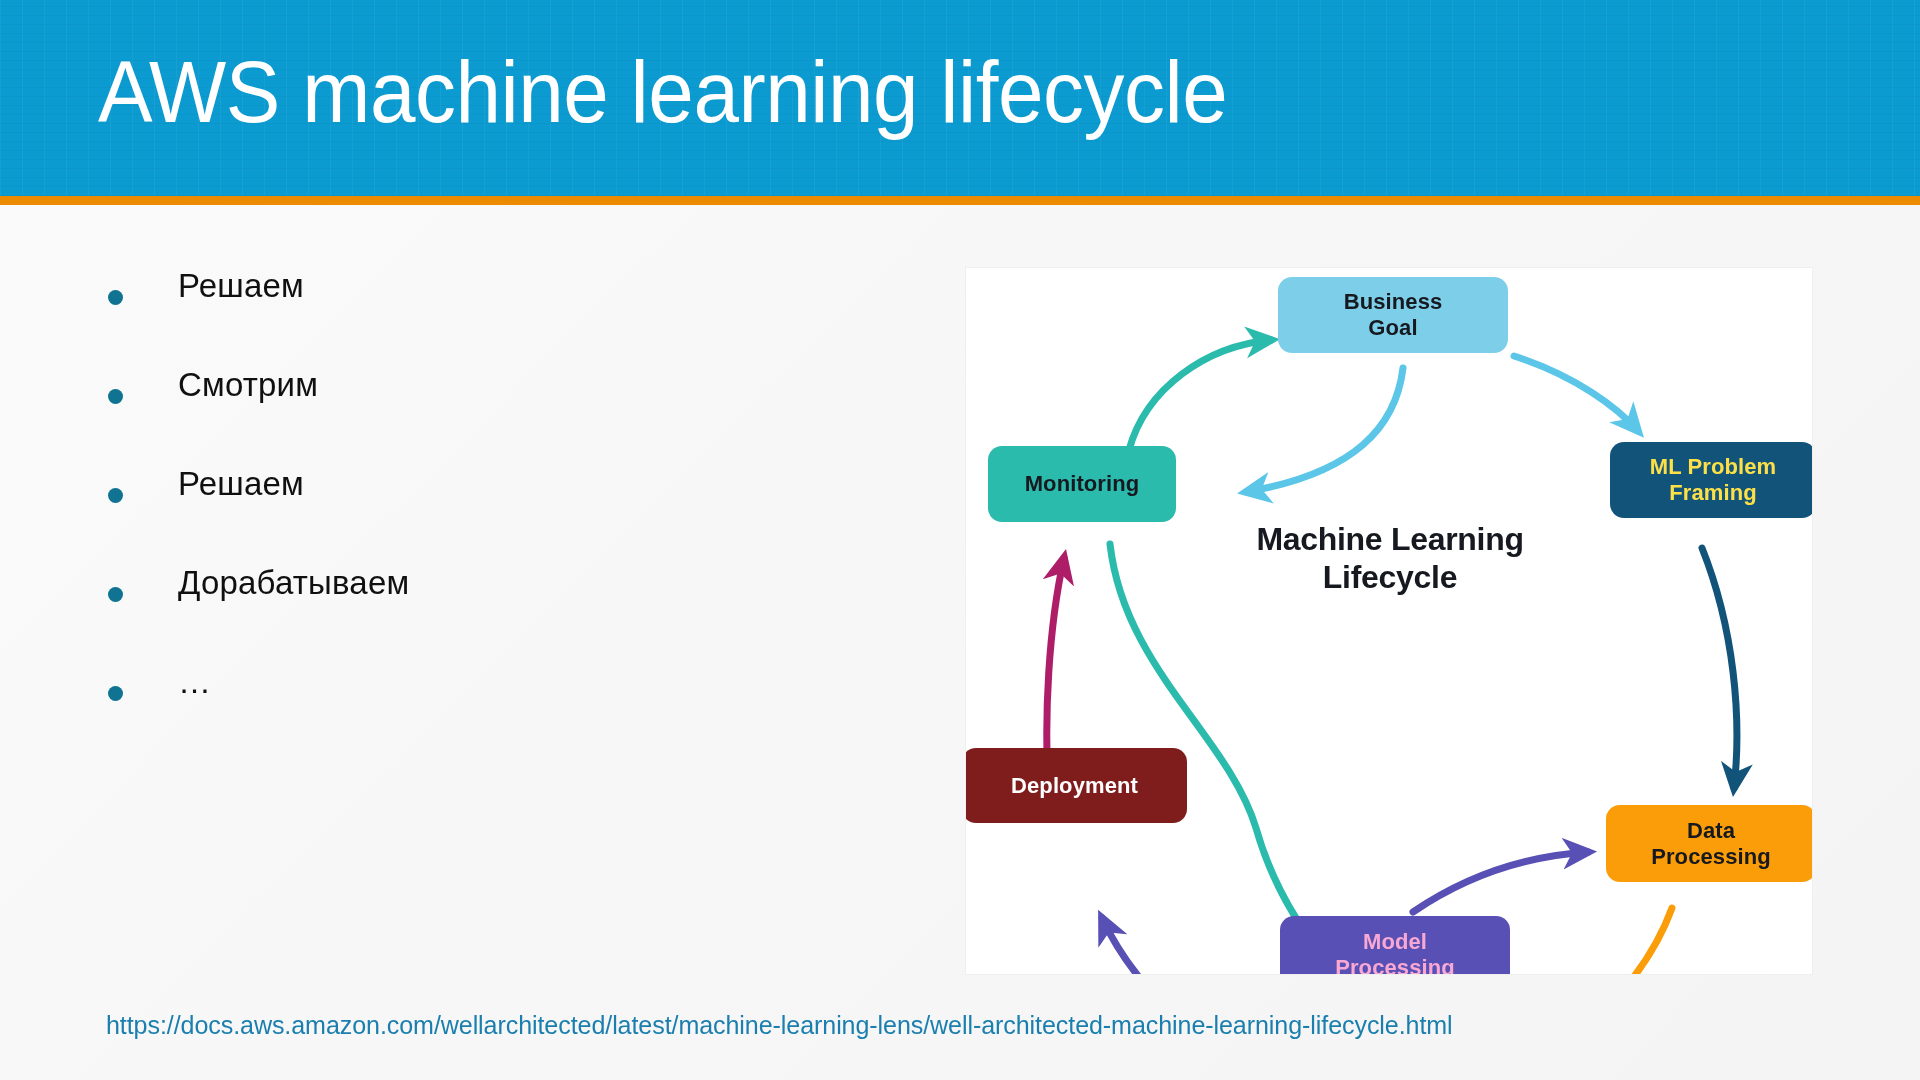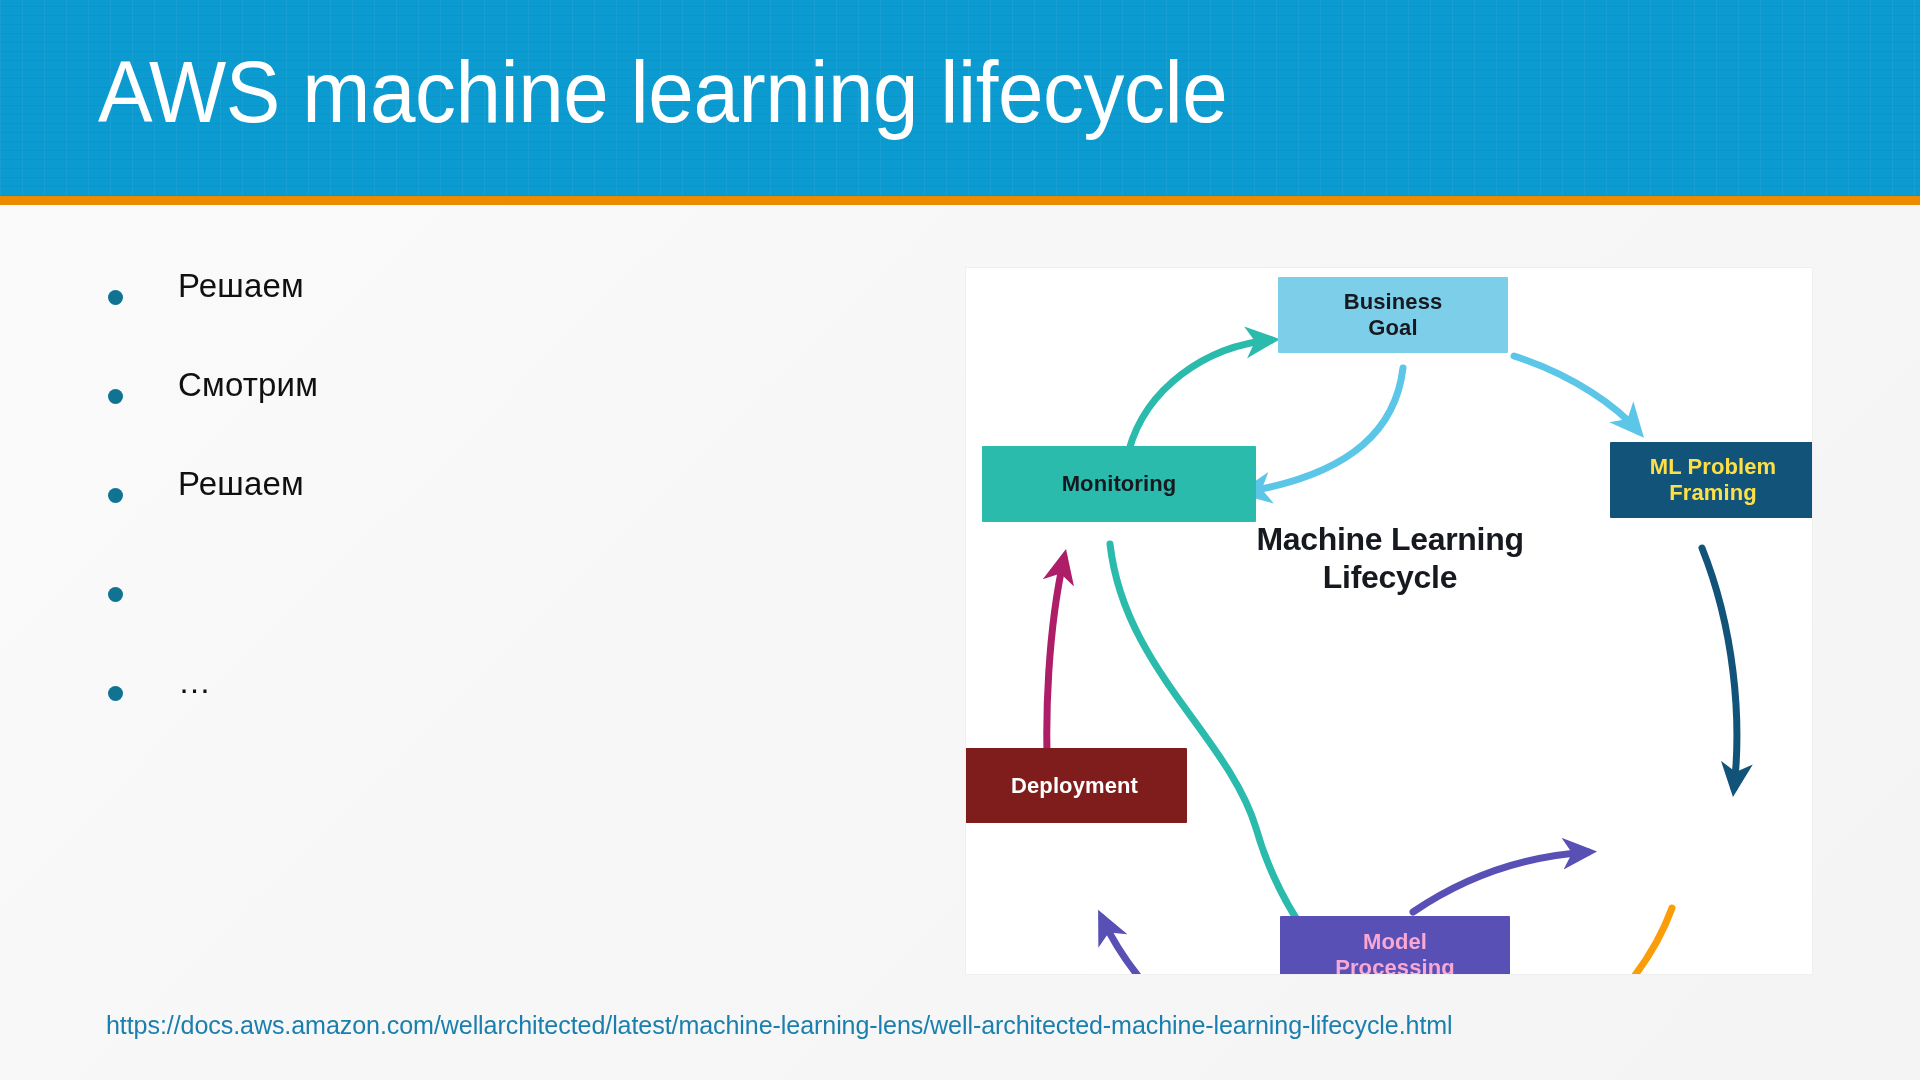--- a/index.html
+++ b/index.html
@@ -96,21 +96,21 @@
   #diagram-svg {
     position: absolute;
     left: 0; top: 0;
     width: 848px;
     height: 708px;
   }
 
   .node-box {
     position: absolute;
     box-sizing: border-box;
-    border-radius: 1px;
+    border-radius: 14px;
     display: flex;
     align-items: center;
     justify-content: center;
     text-align: center;
     font-family: "Liberation Sans", sans-serif;
     font-weight: 600;
     font-size: 22px;
     line-height: 1.18;
     letter-spacing: 0.1px;
     z-index: 4;
@@ -164,20 +164,21 @@
     <div class="bullet-row">
       <span class="bullet-dot"></span>
       <span class="bullet-text">Смотрим</span>
     </div>
     <div class="bullet-row">
       <span class="bullet-dot"></span>
       <span class="bullet-text">Решаем</span>
     </div>
     <div class="bullet-row">
       <span class="bullet-dot"></span>
+      <span class="bullet-text">Дорабатываем</span>
     </div>
     <div class="bullet-row">
       <span class="bullet-dot"></span>
       <span class="bullet-text">…</span>
     </div>
   </div>
 
   <div id="diagram-card">
 
     <svg id="diagram-svg" viewBox="0 0 848 708" xmlns="http://www.w3.org/2000/svg">
@@ -233,33 +234,39 @@
       </div>
     </div>
 
     <div class="node-box" style="left:644px; top:174px; width:206px; height:76px; background:#12537A; color:#fde047;">
       <div>
         <div>ML Problem</div>
         <div>Framing</div>
       </div>
     </div>
 
+    <div class="node-box" style="left:640px; top:537px; width:210px; height:77px; background:#FB9D09; color:#16191f;">
+      <div>
+        <div>Data</div>
+        <div>Processing</div>
+      </div>
+    </div>
 
     <div class="node-box" style="left:314px; top:648px; width:230px; height:77px; background:#5850B4; color:#f9a8d4;">
       <div>
         <div>Model</div>
         <div>Processing</div>
       </div>
     </div>
 
     <div class="node-box" style="left:-4px; top:480px; width:225px; height:75px; background:#7f1d1d; color:#ffffff;">
       <div>Deployment</div>
     </div>
 
-    <div class="node-box" style="left:16px; top:178px; width:274px; height:76px; background:#2BBBAD; color:#16191f;">
+    <div class="node-box" style="left:22px; top:178px; width:188px; height:76px; background:#2BBBAD; color:#16191f;">
       <div>Monitoring</div>
     </div>
 
   </div>
 
   <a id="source-url" href="#">https://docs.aws.amazon.com/wellarchitected/latest/machine-learning-lens/well-architected-machine-learning-lifecycle.html</a>
 
 </div>
 
 </body></html>

